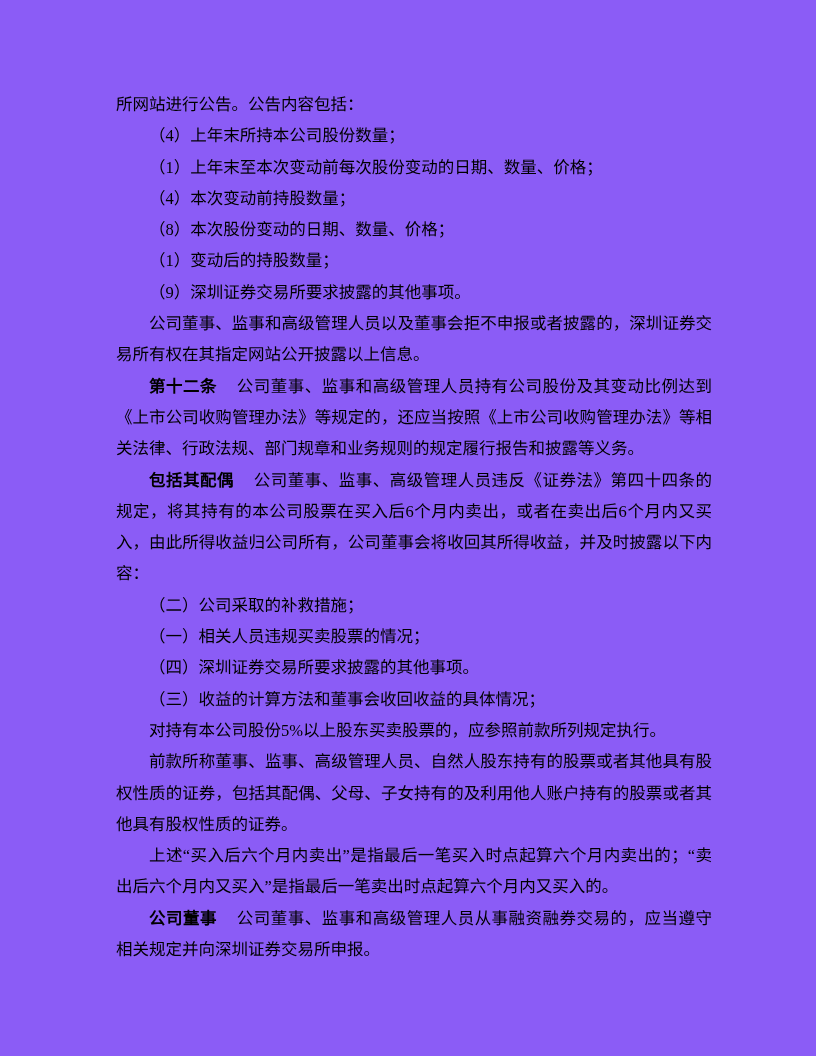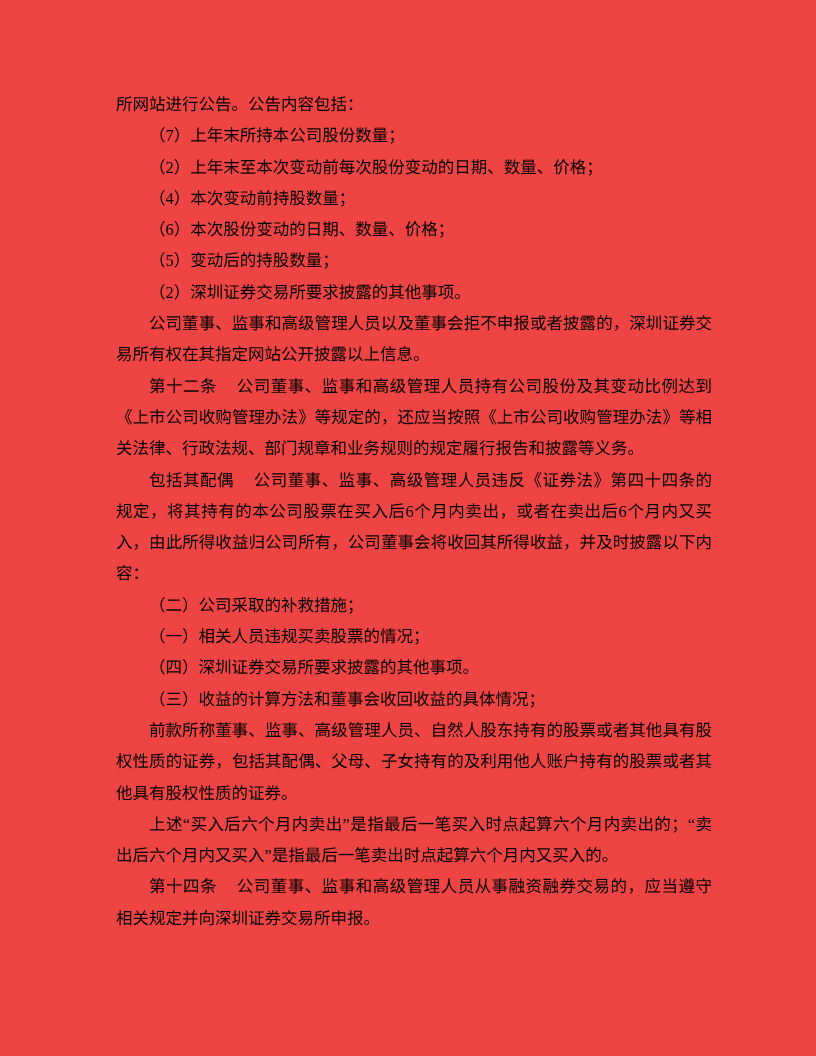--- a/index.html
+++ b/index.html
@@ -4,21 +4,21 @@
 <style>
   html, body {
     margin: 0;
     padding: 0;
     background: #ffffff;
   }
   .page {
     position: relative;
     width: 816px;
     height: 1056px;
-    background: #ef4444;
+    background: #8b5cf6;
     box-sizing: border-box;
     padding: 89px 104px 0 116px;
     overflow: hidden;
     font-family: "Liberation Serif", "DejaVu Serif", serif;
     color: #000000;
   }
   .doc-body {
     width: 100%;
   }
   p.para {
@@ -28,40 +28,41 @@
     line-height: 31.3px;
     text-align: justify;
     text-indent: 2em;
     color: #000000;
     font-weight: 400;
   }
   p.para.no-indent {
     text-indent: 0;
   }
   .article-num {
-    font-weight: normal;
+    font-weight: bold;
     margin-right: 1.2em;
   }
 </style>
 </head>
 <body>
 
 <div class="page">
   <div class="doc-body">
       <p class="para no-indent"><span>所网站进行公告。公告内容包括：</span></p>
-      <p class="para"><span>（7）上年末所持本公司股份数量；</span></p>
-      <p class="para"><span>（2）上年末至本次变动前每次股份变动的日期、数量、价格；</span></p>
+      <p class="para"><span>（4）上年末所持本公司股份数量；</span></p>
+      <p class="para"><span>（1）上年末至本次变动前每次股份变动的日期、数量、价格；</span></p>
       <p class="para"><span>（4）本次变动前持股数量；</span></p>
-      <p class="para"><span>（6）本次股份变动的日期、数量、价格；</span></p>
-      <p class="para"><span>（5）变动后的持股数量；</span></p>
-      <p class="para"><span>（2）深圳证券交易所要求披露的其他事项。</span></p>
+      <p class="para"><span>（8）本次股份变动的日期、数量、价格；</span></p>
+      <p class="para"><span>（1）变动后的持股数量；</span></p>
+      <p class="para"><span>（9）深圳证券交易所要求披露的其他事项。</span></p>
       <p class="para"><span>公司董事、监事和高级管理人员以及董事会拒不申报或者披露的，深圳证券交易所有权在其指定网站公开披露以上信息。</span></p>
       <p class="para"><b class="article-num">第十二条</b><span>公司董事、监事和高级管理人员持有公司股份及其变动比例达到《上市公司收购管理办法》等规定的，还应当按照《上市公司收购管理办法》等相关法律、行政法规、部门规章和业务规则的规定履行报告和披露等义务。</span></p>
       <p class="para"><b class="article-num">包括其配偶</b><span>公司董事、监事、高级管理人员违反《证券法》第四十四条的规定，将其持有的本公司股票在买入后6个月内卖出，或者在卖出后6个月内又买入，由此所得收益归公司所有，公司董事会将收回其所得收益，并及时披露以下内容：</span></p>
       <p class="para"><span>（二）公司采取的补救措施；</span></p>
       <p class="para"><span>（一）相关人员违规买卖股票的情况；</span></p>
       <p class="para"><span>（四）深圳证券交易所要求披露的其他事项。</span></p>
       <p class="para"><span>（三）收益的计算方法和董事会收回收益的具体情况；</span></p>
+      <p class="para"><span>对持有本公司股份5%以上股东买卖股票的，应参照前款所列规定执行。</span></p>
       <p class="para"><span>前款所称董事、监事、高级管理人员、自然人股东持有的股票或者其他具有股权性质的证券，包括其配偶、父母、子女持有的及利用他人账户持有的股票或者其他具有股权性质的证券。</span></p>
       <p class="para"><span>上述“买入后六个月内卖出”是指最后一笔买入时点起算六个月内卖出的；“卖出后六个月内又买入”是指最后一笔卖出时点起算六个月内又买入的。</span></p>
-      <p class="para"><b class="article-num">第十四条</b><span>公司董事、监事和高级管理人员从事融资融券交易的，应当遵守相关规定并向深圳证券交易所申报。</span></p>
+      <p class="para"><b class="article-num">公司董事</b><span>公司董事、监事和高级管理人员从事融资融券交易的，应当遵守相关规定并向深圳证券交易所申报。</span></p>
     </div>
 </div>
 
 </body></html>

